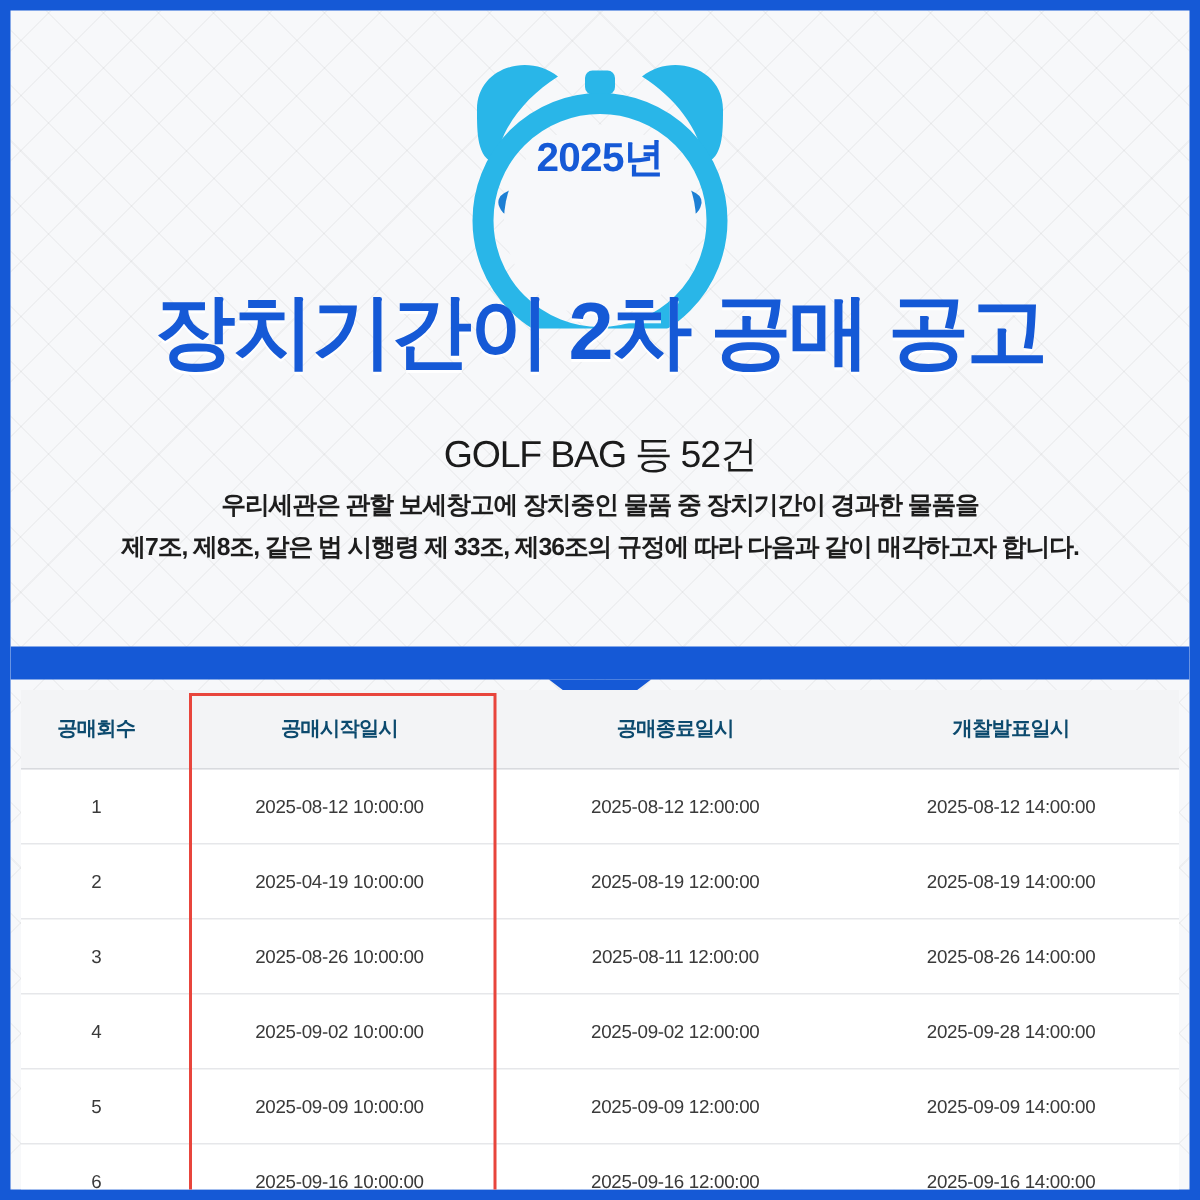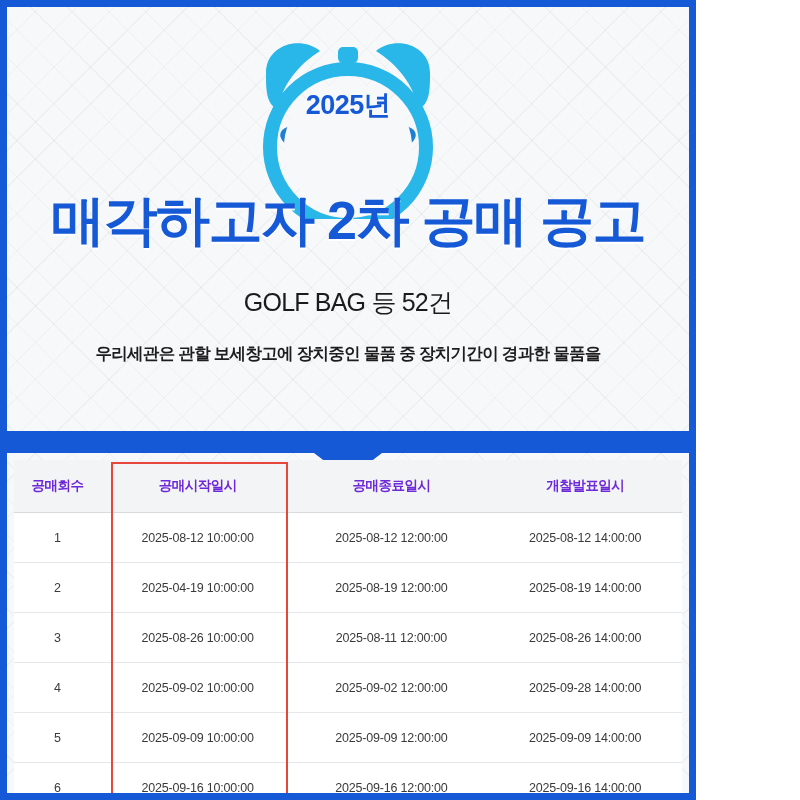--- a/index.html
+++ b/index.html
@@ -9,21 +9,21 @@
   body {
     width: 800px;
     height: 800px;
     font-family: "Liberation Sans", sans-serif;
     background: #ffffff;
     overflow: hidden;
   }
 
   .poster {
     position: relative;
-    width: 696px;
+    width: 800px;
     height: 800px;
     box-sizing: border-box;
     border: 7px solid #1559d6;
     background:
       repeating-linear-gradient(45deg, rgba(0,0,0,0.035) 0 1px, rgba(0,0,0,0) 1px 26px),
       repeating-linear-gradient(-45deg, rgba(0,0,0,0.035) 0 1px, rgba(0,0,0,0) 1px 26px),
       #f7f8fa;
     overflow: hidden;
   }
 
@@ -71,21 +71,21 @@
 
   .subtitle {
     margin-top: 28px;
     font-size: 25px;
     font-weight: normal;
     color: #1b1b1b;
     letter-spacing: -0.8px;
   }
 
   .body-text {
-    margin-top: 20px;
+    margin-top: 4px;
     font-size: 16.5px;
     line-height: 1.72;
     color: #1d1d1d;
     font-weight: bold;
     letter-spacing: -0.7px;
     padding: 0 26px;
   }
   .body-text .line {
     display: block;
   }
@@ -123,21 +123,21 @@
 
   table.schedule {
     width: 100%;
     border-collapse: collapse;
     table-layout: fixed;
   }
   table.schedule th {
     height: 50px;
     font-size: 13.5px;
     font-weight: bold;
-    color: #6d28d9;
+    color: #0c4a6e;
     background: #f3f4f6;
     border-bottom: 1px solid #d8dade;
     letter-spacing: -0.5px;
   }
   table.schedule td {
     height: 47px;
     font-size: 12.5px;
     color: #3a3a3a;
     text-align: center;
     border-bottom: 1px solid #e6e7ea;
@@ -177,26 +177,27 @@
         <rect x="162" y="96" width="26" height="16" rx="7" fill="#1d7fd4" transform="rotate(28 175 104)"></rect>
 
         <rect x="110" y="18" width="20" height="16" rx="5" fill="#29b6e8"></rect>
 
         <circle cx="120" cy="118" r="78" fill="none" stroke="#29b6e8" stroke-width="14"></circle>
         <circle cx="120" cy="118" r="64" fill="#f7f8fa"></circle>
       </svg>
       <div class="year-text">2025년</div>
     </div>
 
-    <div class="main-title">매각하고자 2차 공매 공고</div>
+    <div class="main-title">장치기간이 2차 공매 공고</div>
 
     <div class="subtitle">GOLF BAG 등 52건</div>
 
     <div class="body-text">
       <span class="line">우리세관은 관할 보세창고에 장치중인 물품 중 장치기간이 경과한 물품을</span>
+      <span class="line">제7조, 제8조, 같은 법 시행령 제 33조, 제36조의 규정에 따라 다음과 같이 매각하고자 합니다.</span>
     </div>
   </div>
 
   <div class="band"></div>
   <div class="band-arrow"></div>
 
   <div class="table-area">
     <table class="schedule">
       <colgroup>
         <col class="c1">

